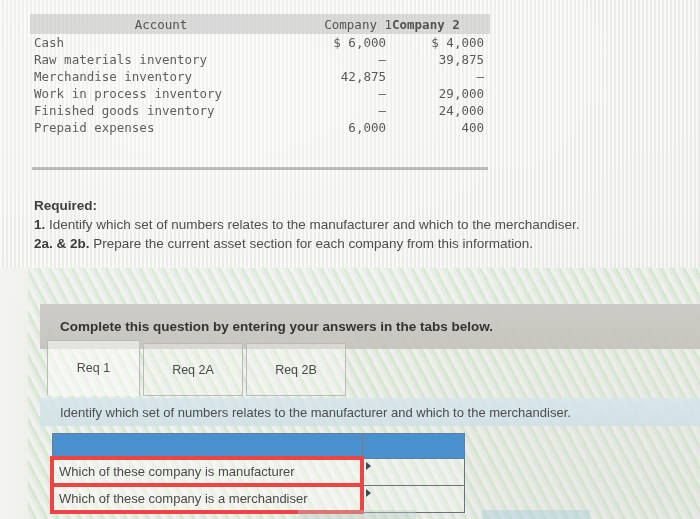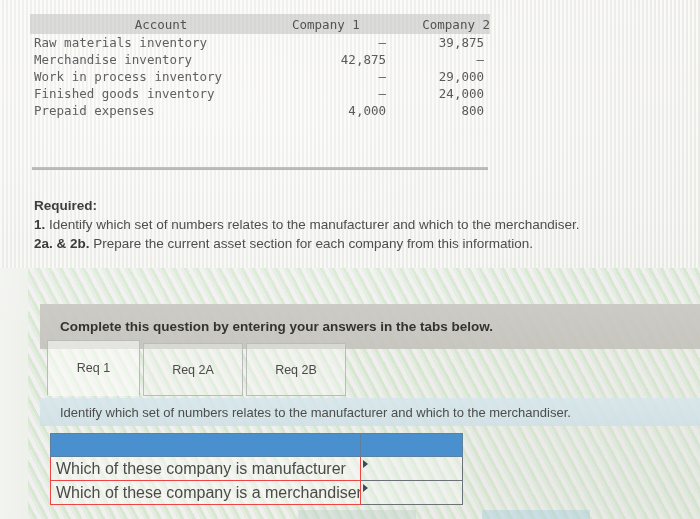--- a/index.html
+++ b/index.html
@@ -81,22 +81,22 @@
     width: 100%;
   }
   .acct-table th {
     font-weight: normal;
     background: rgba(196,198,196,0.60);
     color: #53534f;
     padding: 2px 0 2px 0;
     height: 16px;
   }
   .acct-table th.h-acct { text-align: center; width: 262px; }
-  .acct-table th.h-c1 { text-align: left; width: 100px; }
-  .acct-table th.h-c2 { text-align: right; width: 98px; }
+  .acct-table th.h-c1 { text-align: right; width: 100px; }
+  .acct-table th.h-c2 { text-align: left; width: 98px; font-weight: bold; }
   .acct-table td {
     padding: 1px 0;
     height: 15px;
     vertical-align: bottom;
   }
   .acct-table td.c-name { text-align: left; padding-left: 4px; color: #606060; }
   .acct-table td.c-num { text-align: right; padding-right: 6px; color: #5a5a58; }
   .acct-table .rule {
     position: absolute;
     left: 2px;
@@ -205,22 +205,22 @@
     height: 22px;
     background: #4a90cf;
     border: 1px solid #5f7f9a;
     padding: 0;
   }
   .answer-grid th.hdr.right {
     border-left: 1px solid #3d6f9e;
   }
   .answer-grid td.lbl {
     height: 23px;
-    border: 1px solid #ef4444;
-    font-size: 16px;
+    border: 4px solid #ef4444;
+    font-size: 13px;
     color: #4a4a48;
     padding: 0 0 0 5px;
     background: rgba(252,252,249,0.45);
     white-space: nowrap;
     overflow: hidden;
   }
   .answer-grid td.inp {
     height: 23px;
     border: 1px solid #6a7278;
     background: rgba(250,251,247,0.30);
@@ -270,20 +270,25 @@
       <table>
         <thead>
           <tr>
             <th class="h-acct">Account</th>
             <th class="h-c1">Company 1</th>
             <th class="h-c2">Company 2</th>
           </tr>
         </thead>
         <tbody id="acct-body">
             <tr>
+              <td class="c-name">Cash</td>
+              <td class="c-num">$ 6,000</td>
+              <td class="c-num">$ 4,000</td>
+            </tr>
+            <tr>
               <td class="c-name">Raw materials inventory</td>
               <td class="c-num">–</td>
               <td class="c-num">39,875</td>
             </tr>
             <tr>
               <td class="c-name">Merchandise inventory</td>
               <td class="c-num">42,875</td>
               <td class="c-num">–</td>
             </tr>
             <tr>
@@ -291,22 +296,22 @@
               <td class="c-num">–</td>
               <td class="c-num">29,000</td>
             </tr>
             <tr>
               <td class="c-name">Finished goods inventory</td>
               <td class="c-num">–</td>
               <td class="c-num">24,000</td>
             </tr>
             <tr>
               <td class="c-name">Prepaid expenses</td>
-              <td class="c-num">4,000</td>
-              <td class="c-num">800</td>
+              <td class="c-num">6,000</td>
+              <td class="c-num">400</td>
             </tr>
           </tbody>
       </table>
       <div class="rule"></div>
     </div>
 
     <div class="required">
       <div class="req-head">Required:</div>
       <div class="req-line">
         <b>1.</b>

